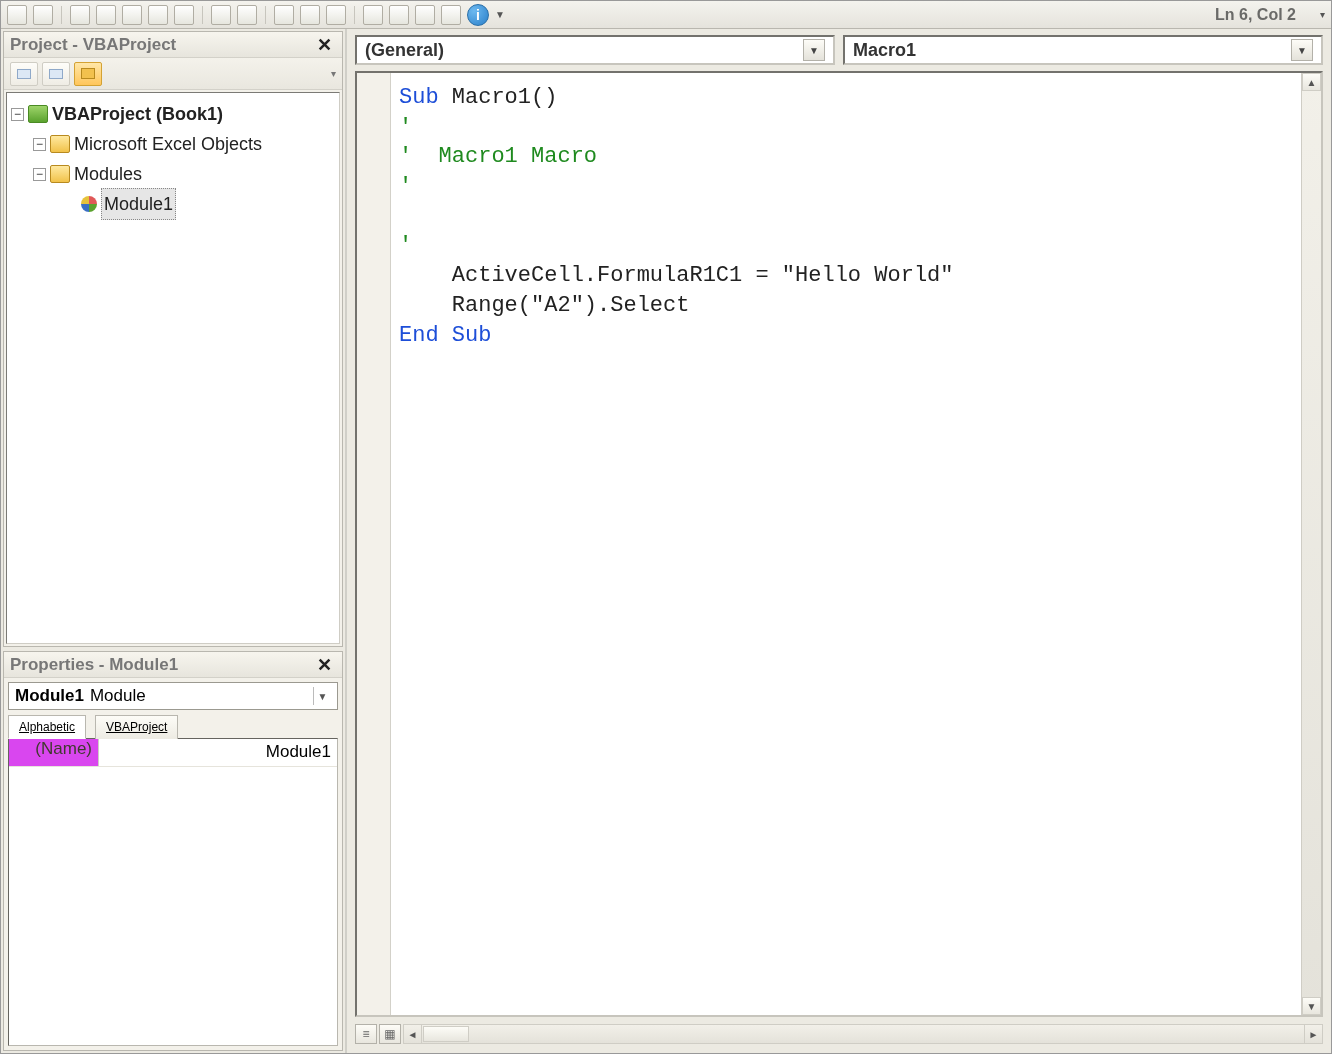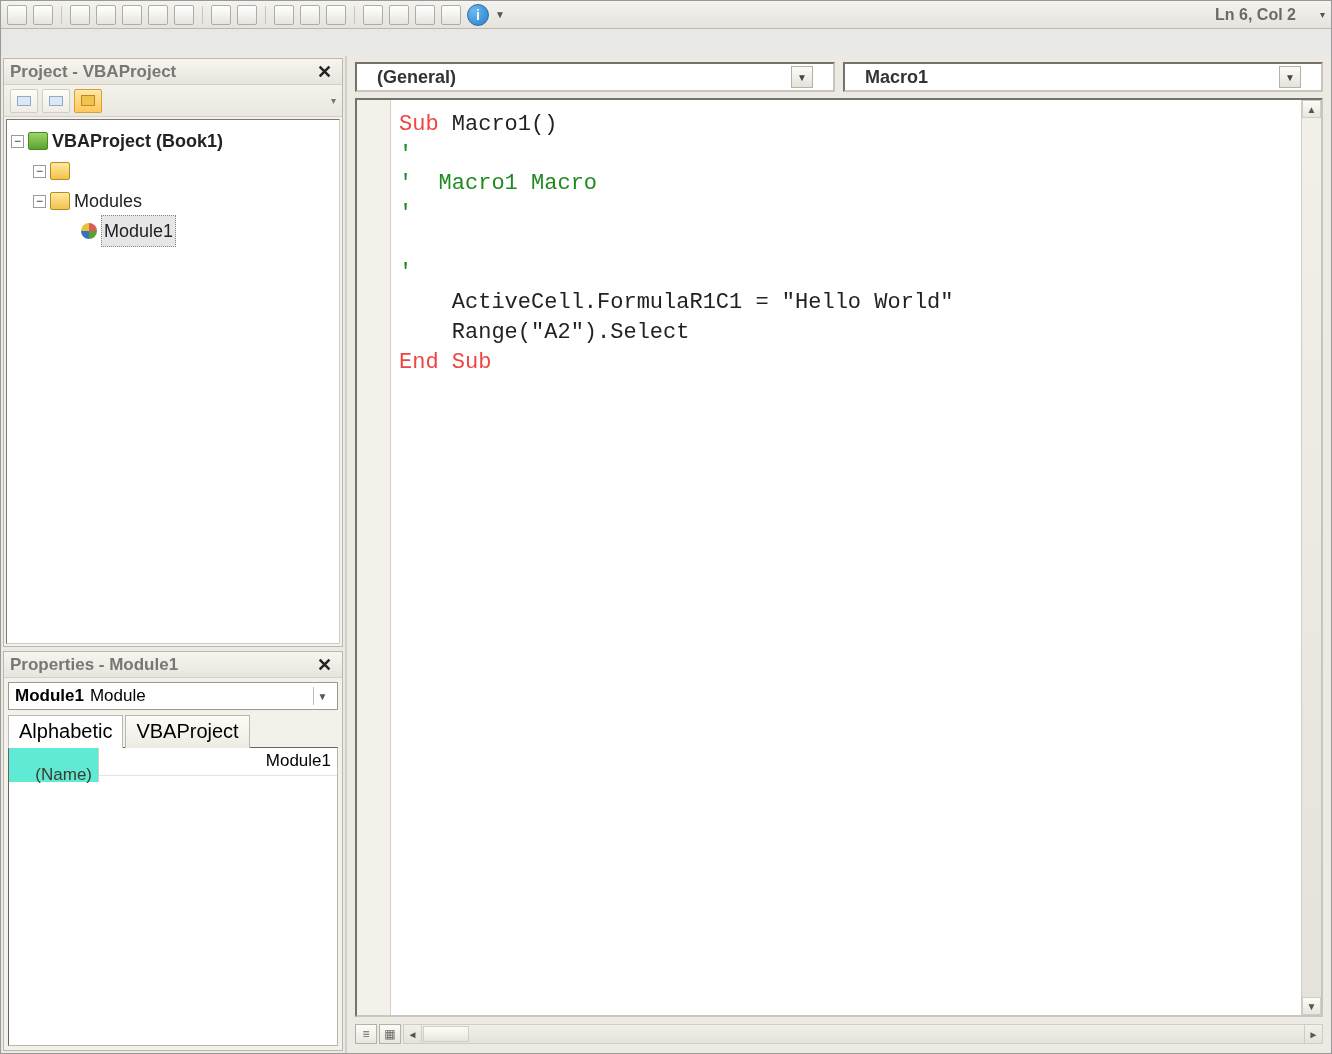--- a/index.html
+++ b/index.html
@@ -48,21 +48,20 @@
     display: flex; align-items: center; justify-content: center;
     font-size: 14px; border: 1px solid #2a6fa8;
   }
   .tb-down { color:#555; font-size:10px; }
 
   
   .main {
     flex: 1;
     display: flex;
     min-height: 0;
-    margin-top: 27px;
   }
 
   
   .left-col {
     width: 346px;
     display: flex; flex-direction: column;
     background: #eceae2;
     border-right: 2px solid #d0cfc8;
   }
 
@@ -161,22 +160,23 @@
     border: 1px solid #9b9990;
     background: #fff;
     height: 28px;
     display: flex; align-items: center;
     padding: 0 6px;
     font-size: 17px;
   }
   .props-combo .b { font-weight: bold; margin-right: 6px; }
   .props-combo .dd { margin-left:auto; width:18px; height:18px; border-left:1px solid #bbb; display:flex; align-items:center; justify-content:center; font-size:10px; color:#555;}
   .tabs {
-    display: flex; gap: 2px; margin: 0 4px;
-    font-size: 20px;
+    display: flex; gap: 9px; margin: 0 4px;
+    font-size: 12px;
+    text-decoration: underline;
   }
   .tab {
     padding: 4px 10px;
     border: 1px solid #b9b7af;
     border-bottom: none;
     background: linear-gradient(#fdfcf7,#edebe3);
     position: relative; top: 1px;
     cursor: pointer;
   }
   .tab.active {
@@ -184,40 +184,40 @@
     border-bottom: 1px solid #fff;
   }
   .prop-grid {
     flex: 1;
     margin: 0 4px 4px 4px;
     border: 1px inset #b9b7af;
     background: #fff;
     font-size: 17px;
   }
   .prop-row { display:flex; height:28px; border-bottom:1px solid #e6e4dc; }
-  .prop-name { width: 90px; padding: 17px 6px; background:#5eead4; color:#403a2e; border-right:1px solid #cfcdc5;}
+  .prop-name { width: 90px; padding: 0 6px; background:#d946ef; color:#403a2e; border-right:1px solid #cfcdc5;}
   .prop-val  { flex:1; padding:3px 6px; }
 
   
   .right-col {
     flex: 1;
     display: flex; flex-direction: column;
     background: #eceae2;
     min-width: 0;
   }
   .combo-bar {
     display:flex; gap:8px; padding:6px 8px;
   }
   .combo {
     flex:1;
     height: 30px;
     border: 2px inset #c7c5bd;
     background: #fff;
     display:flex; align-items:center;
-    padding: 0 20px;
+    padding: 0 8px;
     font-size: 18px;
     font-weight: bold;
     color: #333;
   }
   .combo .dd {
     margin-left: auto;
     width: 22px; height: 22px;
     background: linear-gradient(#fdfcf7,#e4e2da);
     border: 1px solid #b3b1a9;
     display:flex; align-items:center; justify-content:center;
@@ -239,21 +239,21 @@
   .code {
     flex:1;
     padding: 10px 8px;
     font-family: "Courier New", monospace;
     font-size: 22px;
     line-height: 1.35;
     color: #222;
     white-space: pre;
     overflow: hidden;
   }
-  .kw { color: #ef4444; }
+  .kw { color: #1d4ed8; }
   .cm { color: #1f8a1f; }
   .vscroll {
     width: 20px;
     background: linear-gradient(#f2f0e9,#e4e2da);
     border-left:1px solid #cfcdc5;
     display:flex; flex-direction:column;
   }
   .vs-btn { height:18px; background:linear-gradient(#fdfcf7,#e8e6de); border:1px solid #cfcdc5; font-size:10px; display:flex; align-items:center; justify-content:center; color:#555;}
   .vs-track { flex:1; }
   .hbar {
@@ -336,20 +336,21 @@
         <div class="tree">
           <div class="tree-row">
             <span class="toggle">−</span>
             <span class="ticon i-project"></span>
             <span class="bold">VBAProject (Book1)</span>
           </div>
           <div class="tree-row">
             <span class="indent" style="width:22px;"></span>
             <span class="toggle">−</span>
             <span class="ticon i-folder"></span>
+            <span>Microsoft Excel Objects</span>
           </div>
           <div class="tree-row">
             <span class="indent" style="width:22px;"></span>
             <span class="toggle">−</span>
             <span class="ticon i-folder"></span>
             <span>Modules</span>
           </div>
           <div class="tree-row">
             <span class="indent" style="width:70px;"></span>
             <span class="ticon i-module"></span>

